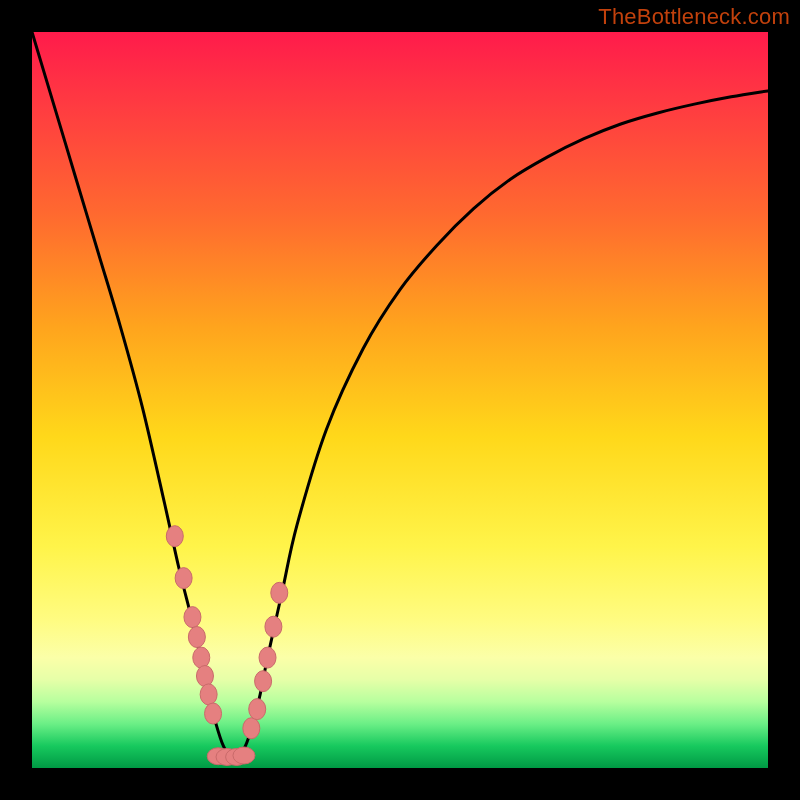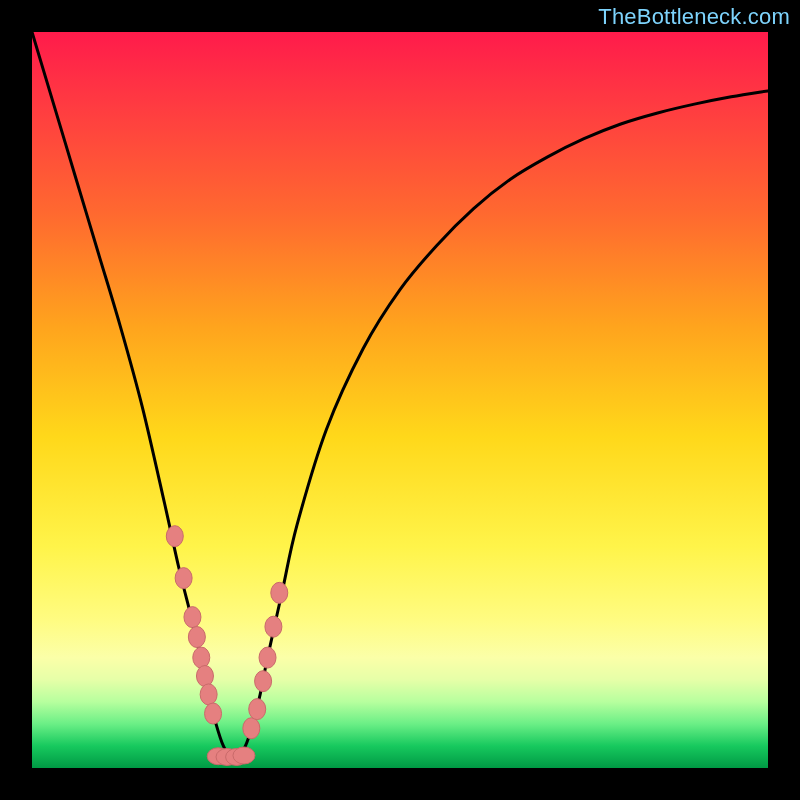--- a/index.html
+++ b/index.html
@@ -44,21 +44,21 @@
       #b7ff9e 91%,
       #6bef86 94%,
       #17c95e 97%,
       #009944 100%
     );
   }
   .watermark {
     position: absolute;
     top: 4px;
     right: 10px;
-    color: #7dd3fc;
+    color: #c2410c;
     font-size: 22px;
     font-weight: 500;
     letter-spacing: 0.2px;
     user-select: none;
   }
   svg.overlay {
     position: absolute;
     inset: 0;
   }
 </style>

